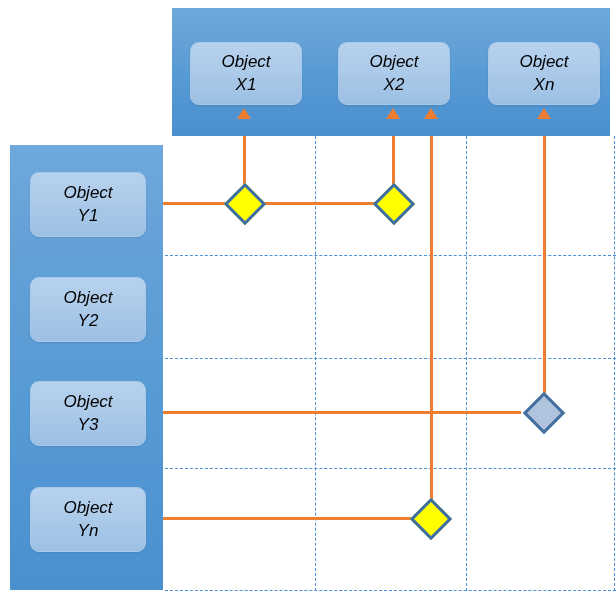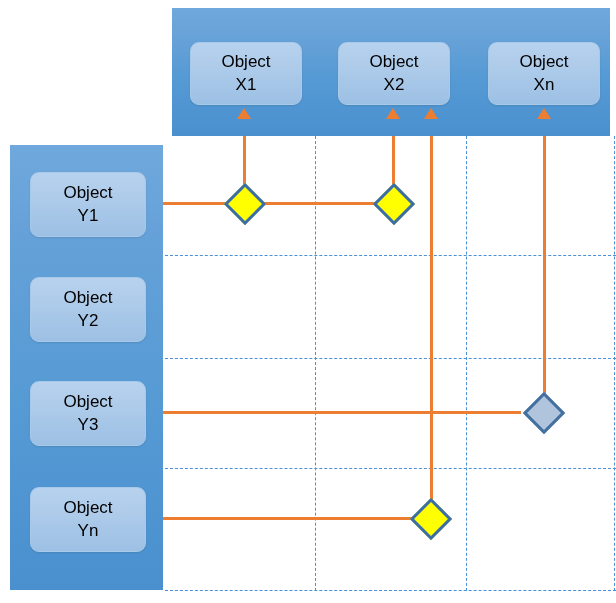--- a/index.html
+++ b/index.html
@@ -9,20 +9,21 @@
   }
   body {
     font-family: "Liberation Sans", sans-serif;
   }
   #canvas {
     position: relative;
     width: 616px;
     height: 603px;
     background: #ffffff;
     overflow: hidden;
+    font-style: italic;
   }
 
   
   .band-x {
     position: absolute;
     left: 172px;
     top: 8px;
     width: 438px;
     height: 128px;
     background: linear-gradient(to bottom, #6fa8dc 0%, #6aa3d8 18%, #559ad4 55%, #4a90cf 100%);

